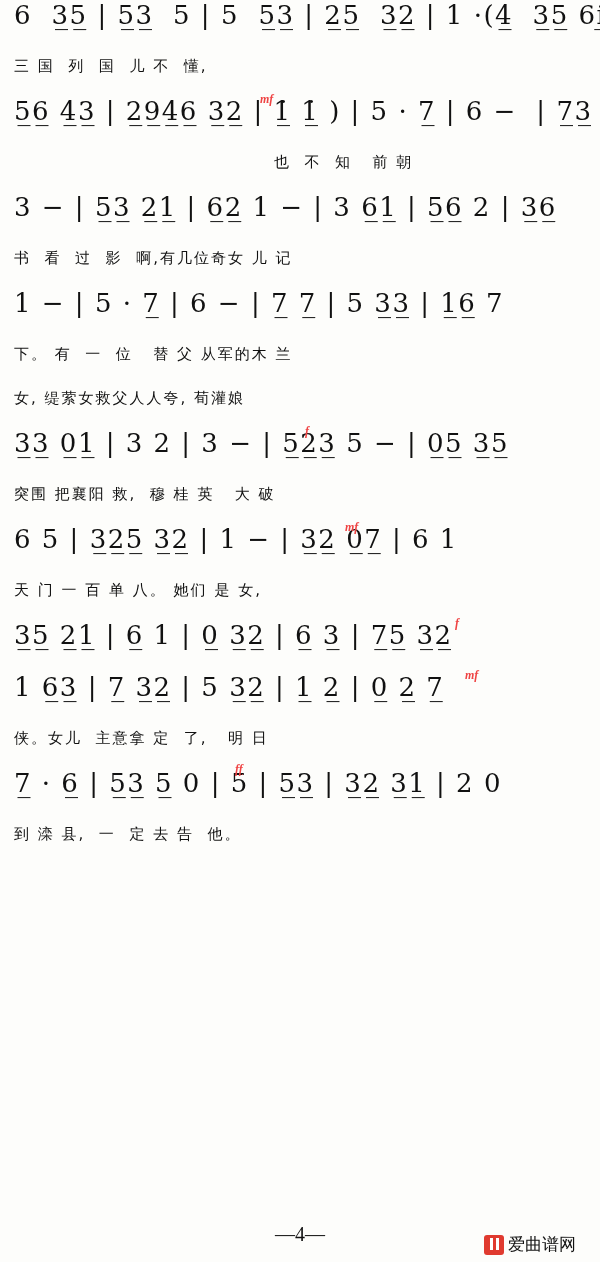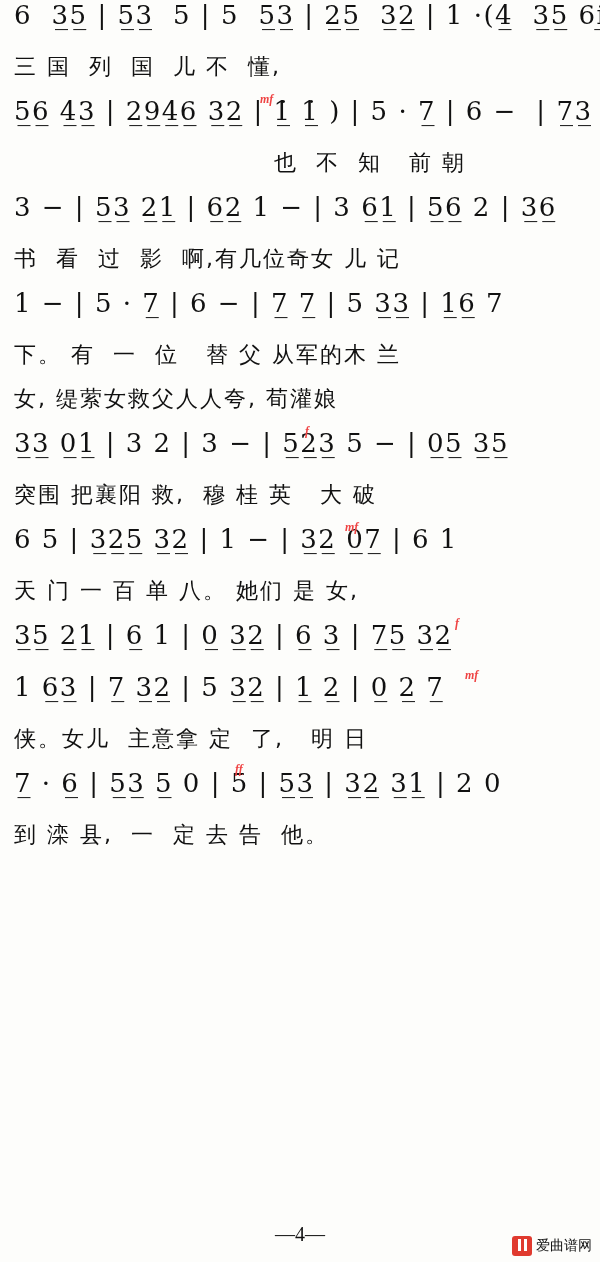--- a/index.html
+++ b/index.html
@@ -44,27 +44,27 @@
     left: 0;
     bottom: 16px;
     width: 600px;
     text-align: center;
     font-family: "Liberation Serif", serif;
     font-size: 20px;
     color: #111;
   }
   .brand {
     position: absolute;
-    right: 8px;
+    right: 24px;
     bottom: 6px;
     display: flex;
     align-items: center;
     gap: 4px;
     font-family: "DejaVu Sans", sans-serif;
-    font-size: 14px;
+    font-size: 17px;
     color: #111;
   }
   .brand-mark {
     width: 20px;
     height: 20px;
     background: #e03a2f;
     border-radius: 3px;
     position: relative;
   }
   .brand-mark::after {
@@ -80,21 +80,21 @@
   
   .rawline {
     font-family: "DejaVu Serif", serif;
     font-size: 26px;
     color: #111;
     letter-spacing: 1.5px;
     white-space: pre;
   }
   .rawlyric {
     font-family: "DejaVu Sans", sans-serif;
-    font-size: 22px;
+    font-size: 15px;
     color: #111;
     letter-spacing: 2px;
     white-space: pre;
   }
   .dyn {
     position: absolute;
     font-family: "Liberation Serif", serif;
     font-style: italic;
     font-weight: bold;
     font-size: 12px;

